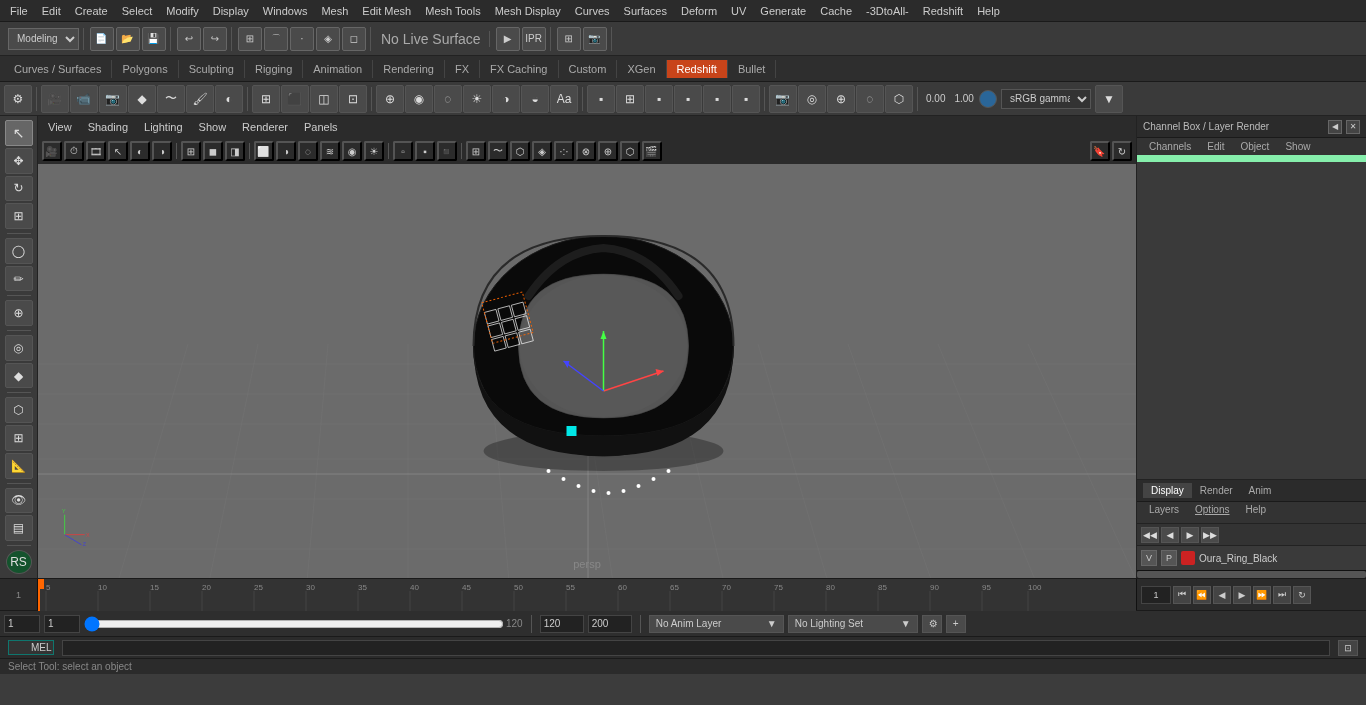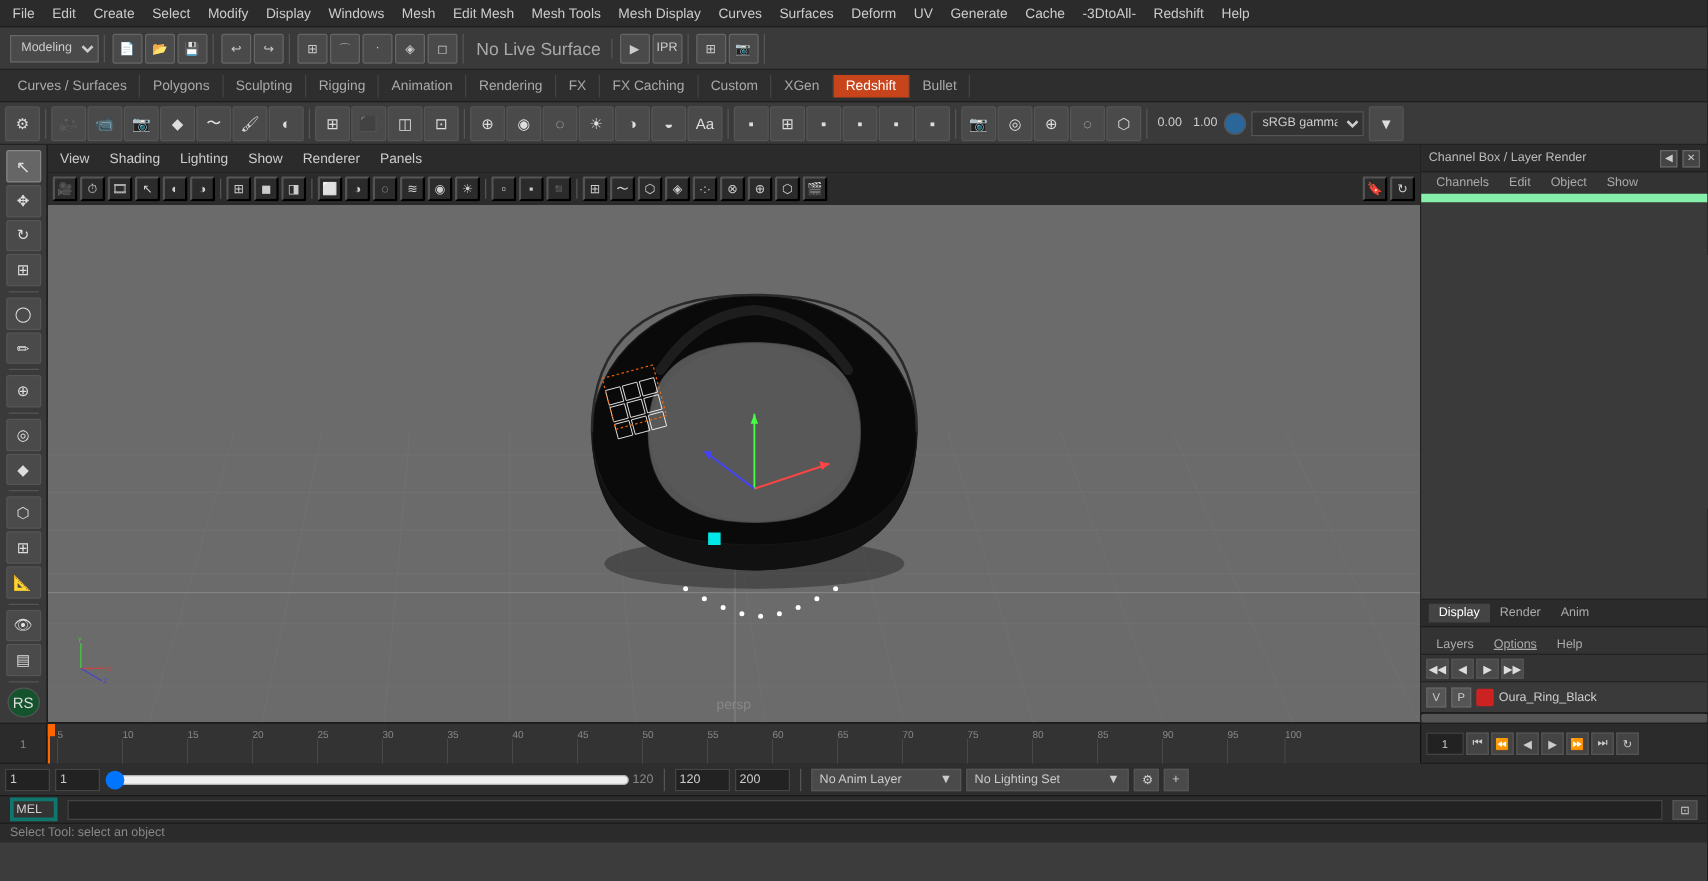--- a/index.html
+++ b/index.html
@@ -596,21 +596,21 @@
     </div>
 
     <div id="layer-editor">
 
       <div id="layer-header">
         <div class="layer-tab active">Display</div>
         <div class="layer-tab">Render</div>
         <div class="layer-tab">Anim</div>
       </div>
 
-      <div style="display:flex; align-items:flex-end; background:#333; height:22px; padding:0 4px; border-bottom:1px solid #222;">
+      <div style="display:flex; align-items:flex-start; background:#333; height:22px; padding:0 4px; border-bottom:1px solid #222;">
         <div style="padding:2px 8px; color:#aaa; font-size:10px; cursor:pointer;">Layers</div>
         <div style="padding:2px 8px; color:#aaa; font-size:10px; cursor:pointer;text-decoration:underline;">Options</div>
         <div style="padding:2px 8px; color:#aaa; font-size:10px; cursor:pointer;">Help</div>
       </div>
 
       <div id="layer-toolbar">
         <button class="layer-btn">◀◀</button>
         <button class="layer-btn">◀</button>
         <button class="layer-btn">▶</button>
         <button class="layer-btn">▶▶</button>
@@ -708,37 +708,37 @@
     <span style="color:#888;font-size:10px;">120</span>
   </div>
 
   <div class="bc-separator"></div>
 
   <input class="bc-input" value="120" style="width: 44px;">
   <input class="bc-input" value="200" style="width: 44px;">
 
   <div class="bc-separator"></div>
 
-  <button class="bc-btn" style="width:120px; display:flex; align-items:center; justify-content:space-between;">
+  <button class="bc-btn" style="width:135px; display:flex; align-items:center; justify-content:space-between;">
     <span>No Anim Layer</span>
     <span>▼</span>
   </button>
 
   <button class="bc-btn" style="width:130px; display:flex; align-items:center; justify-content:space-between;">
     <span>No Lighting Set</span>
     <span>▼</span>
   </button>
 
   <button class="bc-btn" style="width:20px;">⚙</button>
   <button class="bc-btn" style="width:20px;">+</button>
 </div>
 
 <div id="status-bar">
 
-  <div style="background:#333; border:3px solid #0f766e; padding:1px 2px; color:#ccc; font-size:10px; cursor:pointer; width:38px;">MEL</div>
+  <div style="background:#333; border:1px solid #0f766e; padding:1px 22px; color:#ccc; font-size:10px; cursor:pointer; width:38px;">MEL</div>
 
   <input style="flex: 1 1 0%; height: 16px; background: rgb(34, 34, 34); border: 1px solid rgb(68, 68, 68); color: rgb(204, 204, 204); font-size: 10px; padding: 0px 4px;" placeholder="">
 
   <button style="width:20px;height:16px;background:#444;border:1px solid #555;color:#ccc;font-size:9px;cursor:pointer;">⊡</button>
 </div>
 
 <div style="height:16px; background:#2b2b2b; border-top:1px solid #1a1a1a; display:flex; align-items:center; padding:0 8px;">
   <span style="color:#888; font-size:10px;">Select Tool: select an object</span>
 </div>
 

